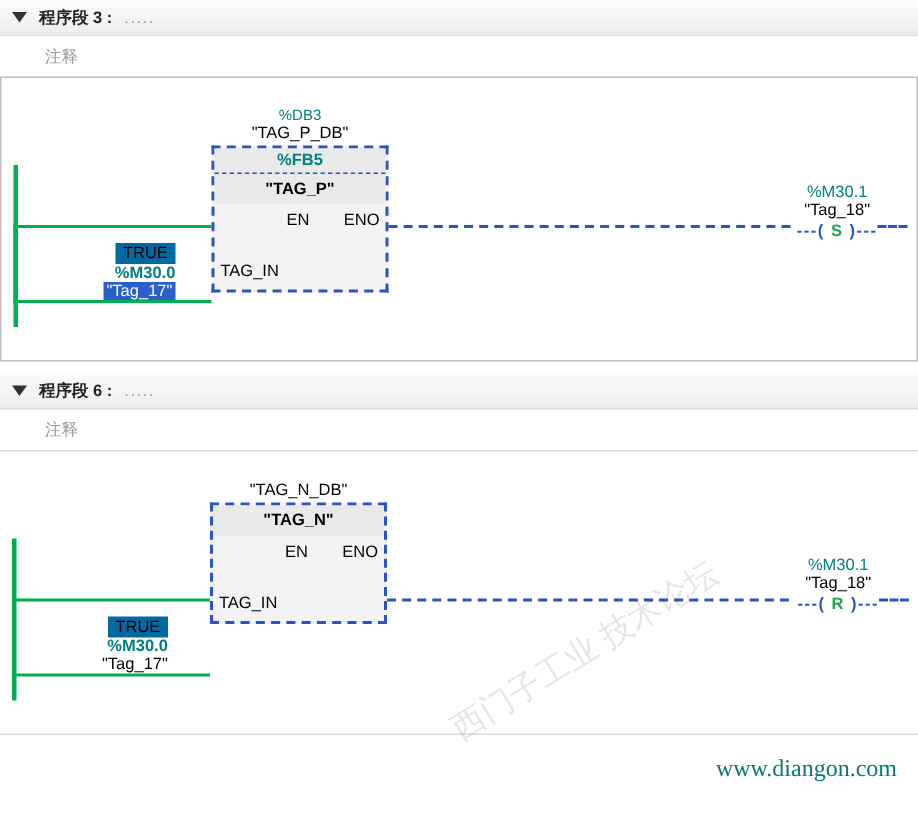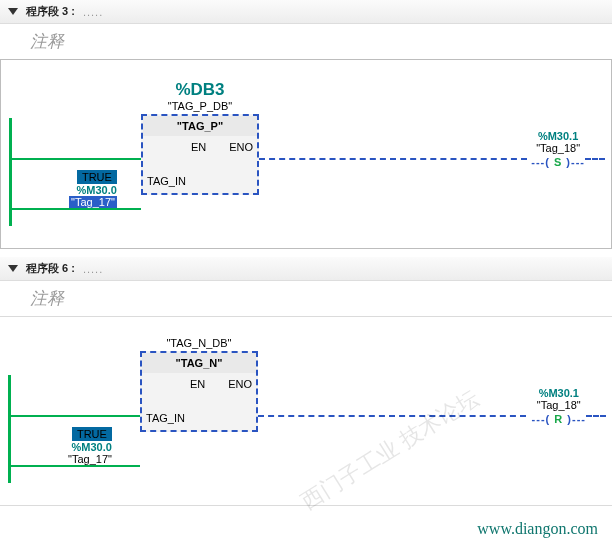--- a/index.html
+++ b/index.html
@@ -3,51 +3,51 @@
 <meta charset="utf-8">
 <style>
 * { box-sizing: border-box; margin: 0; padding: 0; }
 body { font-family: "Segoe UI", Arial, sans-serif; font-size: 11px; background: #fff; width: 612px; color: #000; }
 
 .network { margin-bottom: 8px; }
 .network-header { background: linear-gradient(#fbfbfb, #ededed); border-bottom: 1px solid #ddd; padding: 4px 8px; display: flex; align-items: center; gap: 8px; }
 .expand-arrow { width: 0; height: 0; border-left: 5px solid transparent; border-right: 5px solid transparent; border-top: 7px solid #333; }
 .network-title { font-weight: bold; color: #222; text-align: center; }
 .dots { color: #999; letter-spacing: 1px; }
-.comment { color: #9a9a9a; font-size: 17px; padding: 6px 0 6px 30px; font-style: italic; }
+.comment { color: #9a9a9a; font-size: 11px; padding: 6px 0 6px 30px; }
 
 .rung-area { border: 1px solid #dbdbdb; border-left: none; border-right: none; padding: 10px 6px 20px 10px; position: relative; min-height: 190px; }
 .rung-area.sel { border: 1px solid #bdbdbd; }
 
 .left-rail { position: absolute; left: 8px; top: 58px; bottom: 22px; width: 3px; background: #00b050; }
 .main-wire { position: absolute; left: 8px; top: 98px; height: 2px; background: #00b050; }
 .wire-to-block { width: 161px; }
 .wire-right-dashed { position: absolute; top: 98px; height: 0; border-top: 2px dashed #2a54c1; }
 
 .fb-wrap { position: absolute; left: 140px; top: 20px; text-align: center; }
-.db-label { color: #008080; font-weight: bold; font-size: 17px; }
+.db-label { color: #008080; font-weight: normal; font-size: 10px; }
 .db-name  { color: #000; font-size: 11px; margin-bottom: 2px; }
 .fb-box   { border: 2px dashed #2a54c1; background: #f3f3f3; width: 118px; }
 .fb-type  { background: #e9e9e9; color: #008080; font-weight: bold; padding: 2px 0; border-bottom: 1px dashed #2a54c1; }
 .fb-instlabel { background: #e9e9e9; padding: 4px 0; font-weight: bold; }
 .fb-ports { display: flex; justify-content: space-between; padding: 5px 4px 20px 4px; font-size: 11px; }
 .fb-ports .en  { text-align: left; margin-left: 44px; }
 .fb-ports .eno { text-align: center; }
 .fb-tagin { text-align: left; padding: 2px 4px 6px 4px; font-size: 11px; }
 
 .in-stack { position: absolute; left: 68px; top: 110px; text-align: right; font-size: 11px; }
 .true-lbl { background: #0369a1; display: inline-block; padding: 1px 5px; }
 .addr-teal { color: #008080; font-weight: bold; }
 .tagsel { background: #2a5ec8; color: #fff; padding: 0 2px; display: inline-block; }
 .tagnorm { color: #000; }
 .in-wire { position: absolute; left: 8px; top: 148px; height: 2px; background: #00b050; width: 132px; }
 .in-rail { position: absolute; left: 8px; top: 98px; width: 2px; height: 52px; background: #00b050; }
 
 .coil-wrap { position: absolute; right: 26px; top: 70px; text-align: center; }
-.coil-addr { color: #008080; font-weight: bold; }
+.coil-addr { color: #008080; font-weight: normal; }
 .coil-tag  { color: #000; margin-bottom: 2px; }
 .coil { font-weight: bold; letter-spacing: 1px; }
 .coil .p { color: #2a54c1; }
 .coil .s { color: #19a84a; font-weight: bold; }
 .coil .r { color: #19a84a; font-weight: bold; }
 .end-dash { border-top: 2px dashed #2a54c1; position: absolute; top: 98px; right: 6px; width: 20px; height: 0; }
 
 .wm-diag { position: absolute; right: 120px; bottom: 40px; transform: rotate(-32deg); font-size: 22px; color: rgba(0,0,0,0.10); pointer-events: none; font-family: Arial; }
 .footer-url { text-align: right; padding: 6px 14px; color: #0f766e; font-size: 16px; font-family: "Times New Roman", serif; }
 </style>
@@ -64,20 +64,21 @@
   <div class="rung-area sel">
     <div class="left-rail"></div>
     <div class="main-wire wire-to-block"></div>
     <div class="in-rail"></div>
     <div class="in-wire"></div>
 
     <div class="fb-wrap">
       <div class="db-label">%DB3</div>
       <div class="db-name">"TAG_P_DB"</div>
       <div class="fb-box">
+        <div class="fb-type">%FB5</div>
         <div class="fb-instlabel">"TAG_P"</div>
         <div class="fb-ports">
           <span class="en">EN</span>
           <span class="eno">ENO</span>
         </div>
         <div class="fb-tagin">TAG_IN</div>
       </div>
     </div>
 
     <div class="in-stack">

